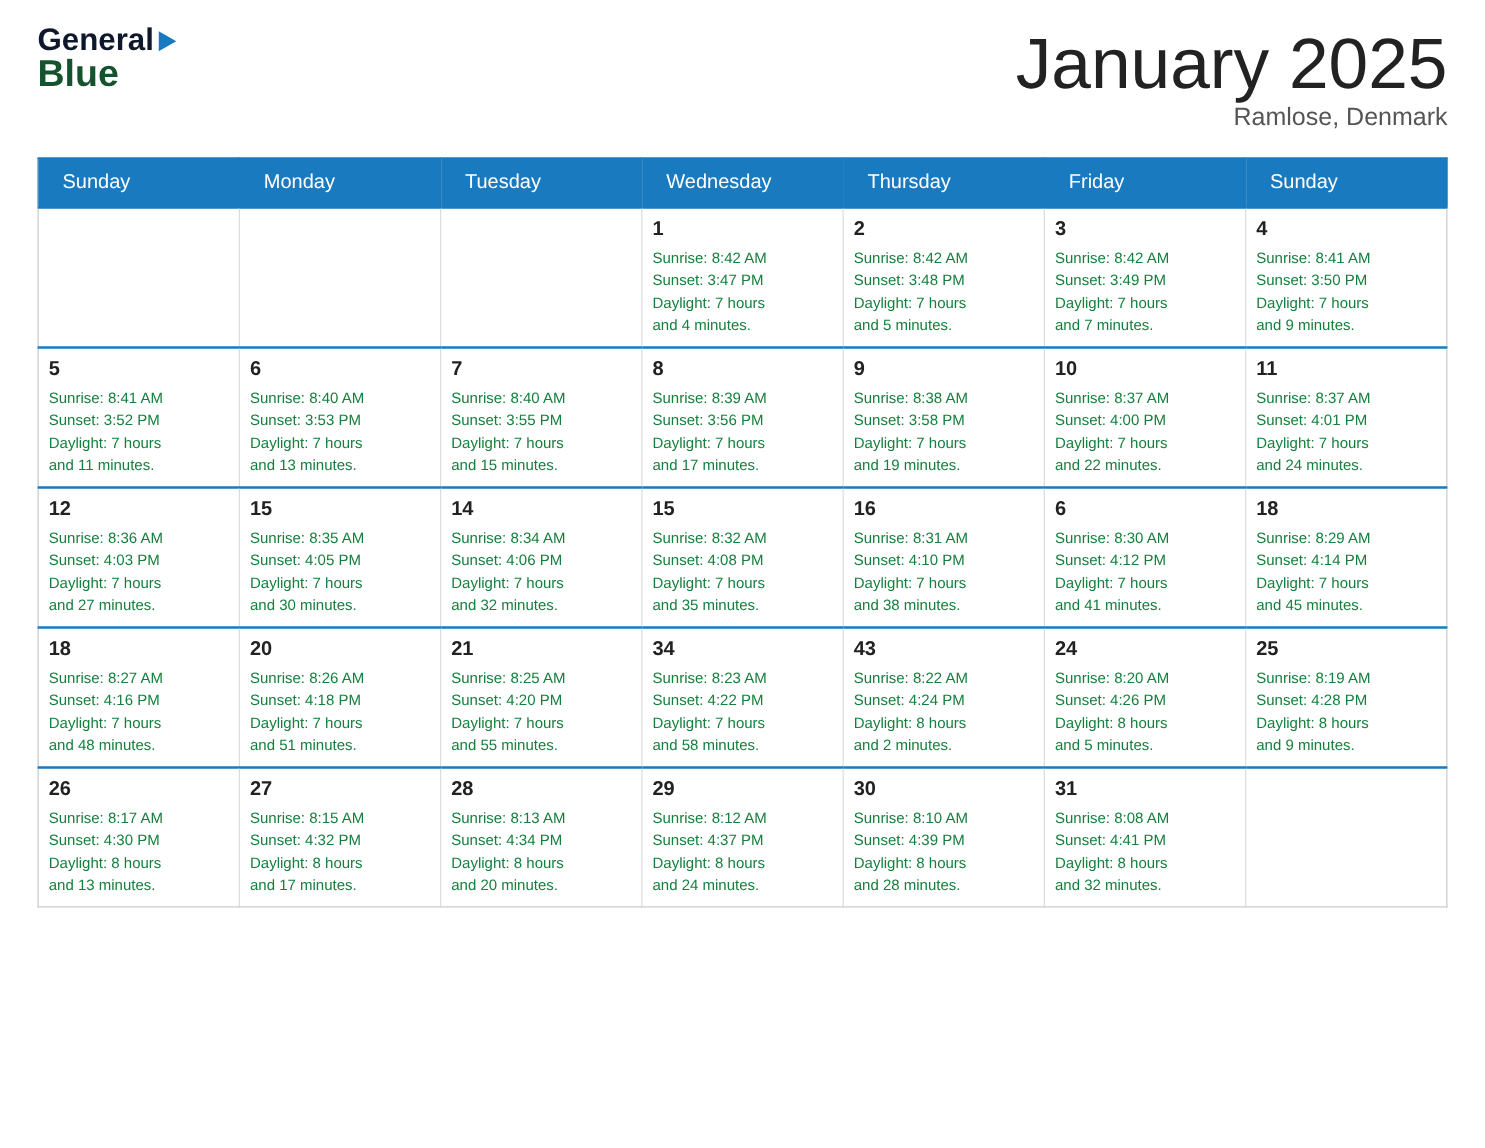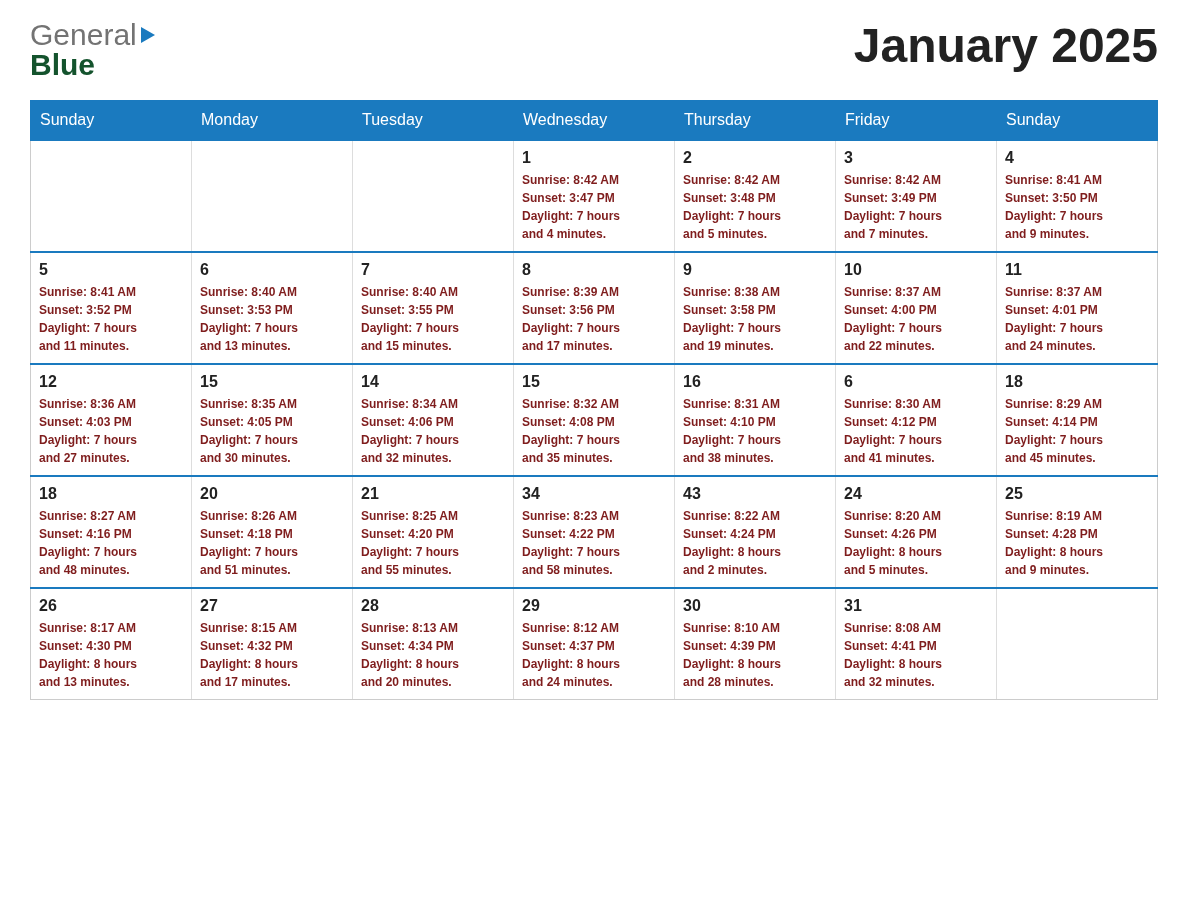--- a/index.html
+++ b/index.html
@@ -17,39 +17,39 @@
     }
     .logo {
       display: flex;
       flex-direction: column;
       align-items: flex-start;
     }
     .title-block {
       text-align: right;
     }
     .calendar-title {
-      font-size: 48px;
-      font-weight: bold;
+      font-size: 57px;
+      font-weight: normal;
       color: #222;
       line-height: 1.1;
     }
     .calendar-subtitle {
       font-size: 20px;
       color: #555;
     }
     .calendar {
       width: 100%;
       border-collapse: collapse;
     }
     .calendar thead tr th {
       background-color: #1a7abf;
       color: #fff;
       font-size: 16px;
       font-weight: normal;
-      padding: 10px 9px;
+      padding: 10px 19px;
       text-align: left;
       border: 1px solid #1a7abf;
     }
     .calendar tbody tr td {
       vertical-align: top;
       padding: 8px;
       font-size: 12px;
       color: #333;
       border: 1px solid #ccc;
       width: 14.28%;
@@ -61,27 +61,26 @@
     .day-number {
       font-size: 16px;
       font-weight: bold;
       color: #222;
       margin-bottom: 4px;
       display: block;
     }
     .day-info {
       font-size: 12px;
       line-height: 1.5;
-      color: #7f1d1d;
+      color: #15803d;
+    }
+    .logo-line1 {
+      font-size: 25px;
       font-weight: bold;
-    }
-    .logo-line1 {
-      font-size: 30px;
-      font-weight: normal;
-      color: #737373;
+      color: #0f172a;
       line-height: 1;
       display: flex;
       align-items: center;
     }
     .logo-line2 {
       font-size: 30px;
       font-weight: bold;
       color: #14532d;
       line-height: 1;
     }
@@ -111,20 +110,21 @@
 <div class="header">
   <div class="logo">
     <div class="logo-line1">
       <span>General</span>
       <span class="triangle-right"></span>
     </div>
     <div class="logo-line2">Blue</div>
   </div>
   <div class="title-block">
     <div class="calendar-title">January 2025</div>
+    <div class="calendar-subtitle">Ramlose, Denmark</div>
   </div>
 </div>
 
 <table class="calendar">
   <thead>
     <tr>
     <th>Sunday</th>
         <th>Monday</th>
         <th>Tuesday</th>
         <th>Wednesday</th>

